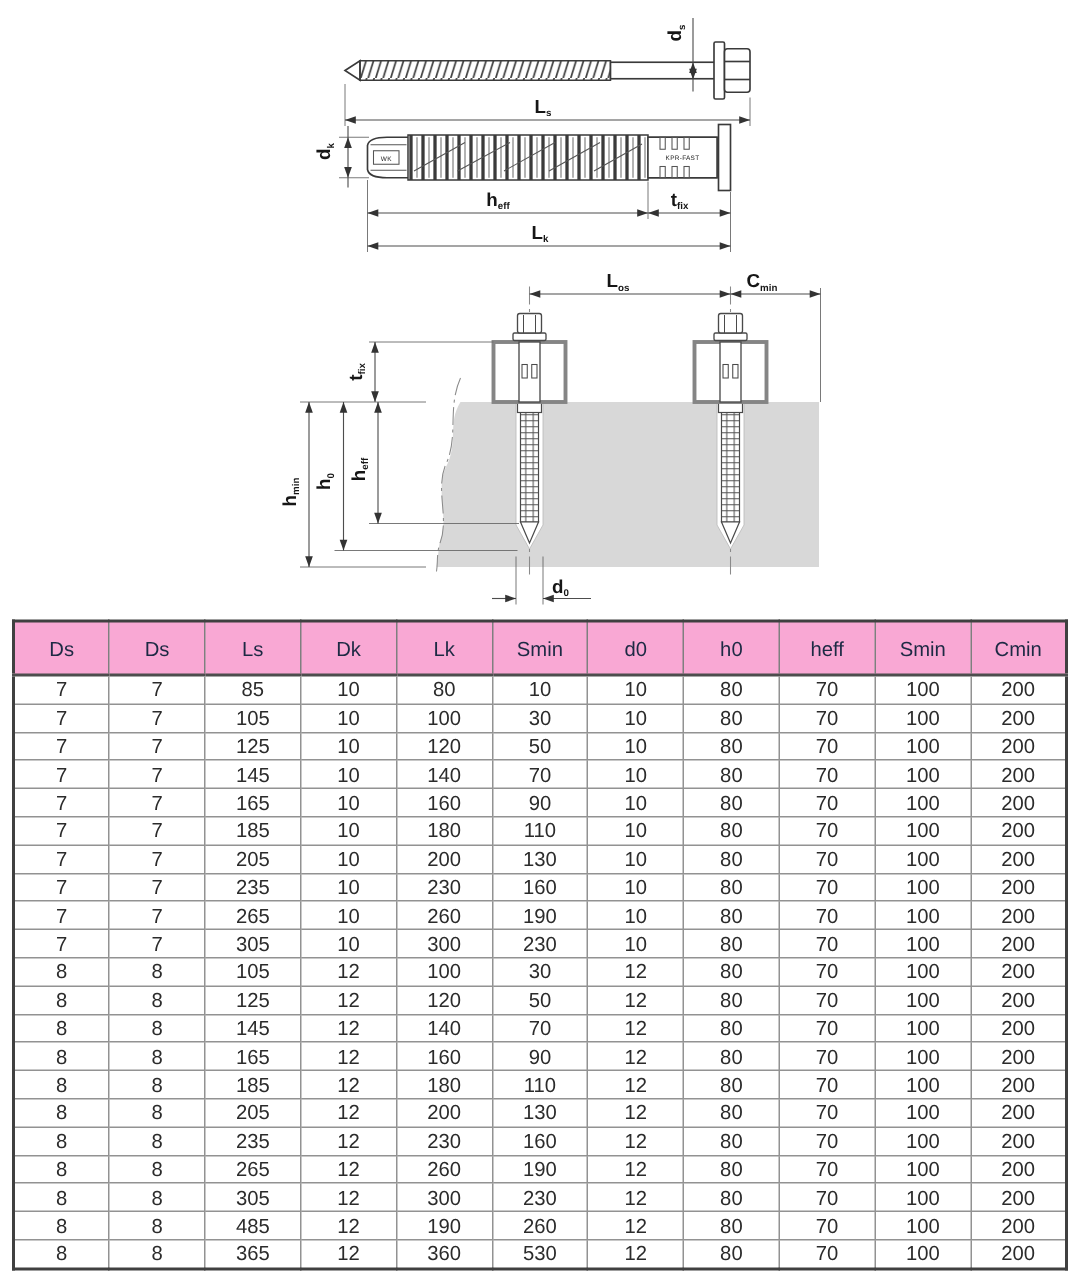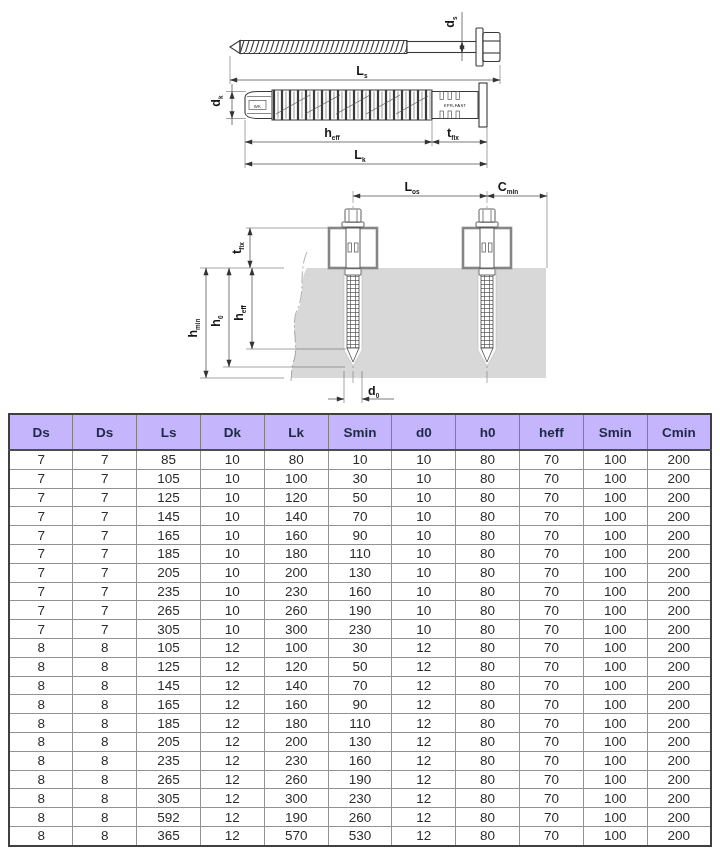--- a/index.html
+++ b/index.html
@@ -13,21 +13,21 @@
   .thin{stroke:#555;stroke-width:0.7;fill:none;}
   .dim{stroke:#4d4d4d;stroke-width:0.75;fill:none;}
   .ext{stroke:#6a6a6a;stroke-width:0.6;fill:none;}
   .cl{stroke:#8a8a8a;stroke-width:0.7;stroke-dasharray:12 3 2 3;fill:none;}
   .lbl{font-family:"Liberation Sans",sans-serif;font-weight:bold;font-size:12.5px;fill:#161616;}
   .mark{font-family:"Liberation Sans",sans-serif;font-size:4.3px;fill:#222;letter-spacing:.2px;}
 
   
   .spec-table{position:absolute;left:8px;top:413px;width:704px;border-collapse:collapse;
               table-layout:fixed;border:2px solid #404040;}
-  .spec-table th{height:34px;background:#c4b5fd;color:#1d2a44;font-size:13.5px;font-weight:bold;
+  .spec-table th{height:34px;background:#f9a8d4;color:#1d2a44;font-size:13.5px;font-weight:normal;
                  border:1px solid #7f7f7f;border-bottom:2px solid #4d4d4d;text-align:center;padding:0;}
   .spec-table td{height:17.8px;color:#2b2b2b;font-size:13.5px;border:1px solid #929292;
                  text-align:center;padding:0;background:#fff;}
 </style>
 </head>
 <body>
 
 <div class="page">
 
   <svg class="drawing" width="720" height="412" viewBox="0 0 720 412" xmlns="http://www.w3.org/2000/svg">
@@ -421,36 +421,36 @@
           <td>230</td>
           <td>12</td>
           <td>80</td>
           <td>70</td>
           <td>100</td>
           <td>200</td>
         </tr>
         <tr>
           <td>8</td>
           <td>8</td>
-          <td>592</td>
+          <td>485</td>
           <td>12</td>
           <td>190</td>
           <td>260</td>
           <td>12</td>
           <td>80</td>
           <td>70</td>
           <td>100</td>
           <td>200</td>
         </tr>
         <tr>
           <td>8</td>
           <td>8</td>
           <td>365</td>
           <td>12</td>
-          <td>570</td>
+          <td>360</td>
           <td>530</td>
           <td>12</td>
           <td>80</td>
           <td>70</td>
           <td>100</td>
           <td>200</td>
         </tr>
       </tbody>
     </table>
 

